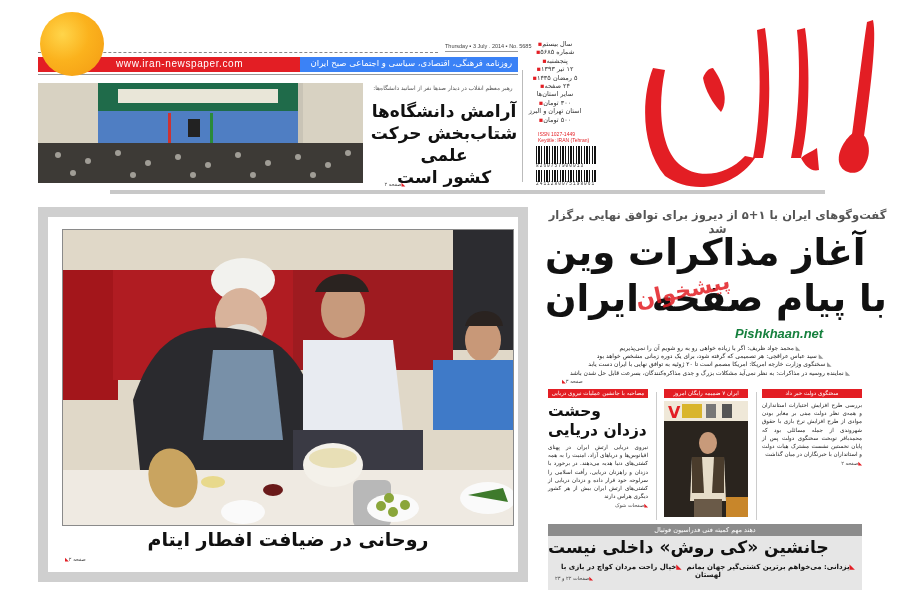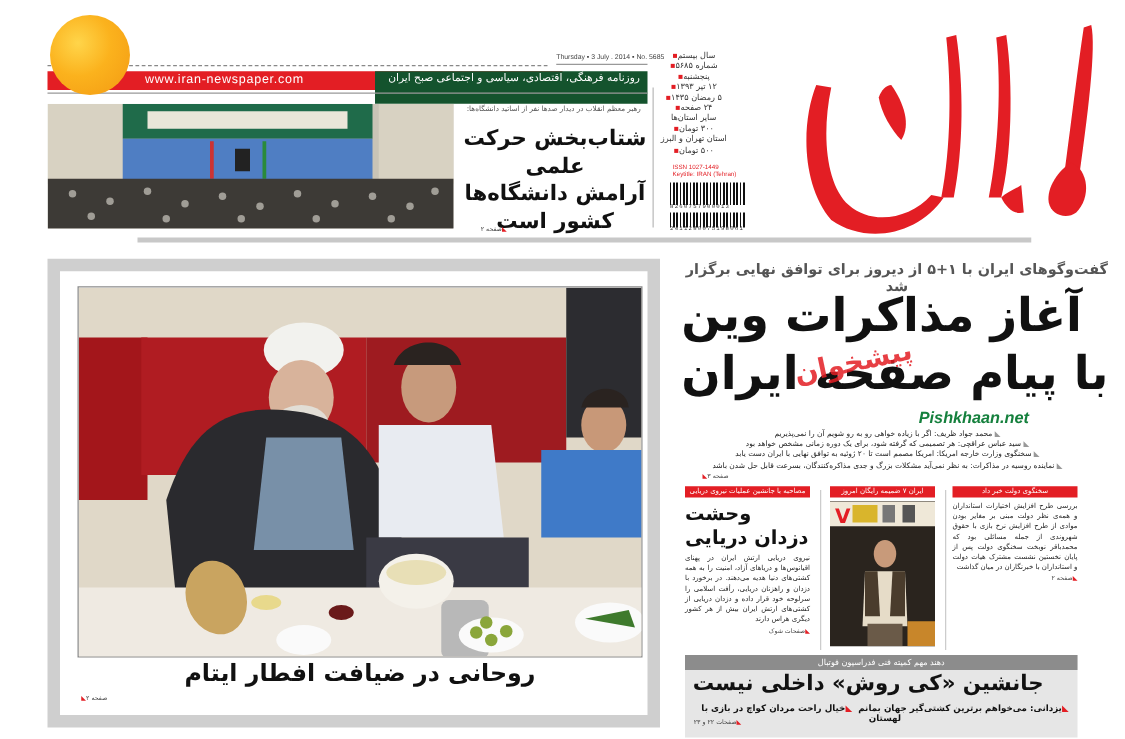--- a/index.html
+++ b/index.html
@@ -6,21 +6,21 @@
   body { width:900px; height:591px; background:#ffffff; position:relative; overflow:hidden; font-family:"DejaVu Sans", sans-serif; color:#111; }
   .abs { position:absolute; }
   .rtl { direction:rtl; text-align:center; }
 
   
   .sun { left:40px; top:12px; width:64px; height:64px; border-radius:50%;
          background: radial-gradient(circle at 35% 35%, #ffd54a 0%, #fbb21d 45%, #f39a12 100%); z-index:2; }
   .dash-line { left:38px; top:52px; width:400px; height:0; border-top:1px dashed #888; }
   .red-band { left:38px; top:57px; width:412px; height:15px; background:#e31e24; }
   .red-band .url { position:absolute; left:78px; top:1px; color:#fff; font-size:10px; letter-spacing:0.6px; font-family:"Liberation Sans", sans-serif; }
-  .red-band2 { left:300px; top:57px; width:218px; height:26px; background:#14532d; }
+  .red-band2 { left:300px; top:57px; width:218px; height:15px; background:#3b82f6; }
   .red-band2 span { position:absolute; right:6px; top:1px; color:#fff; font-size:8.5px; font-family:"DejaVu Sans", sans-serif; }
   .gray-rule1 { left:38px; top:74px; width:480px; height:1px; background:#999; }
   .dateline { left:445px; top:43px; width:73px; font-size:5.5px; color:#444; font-family:"Liberation Sans", sans-serif; white-space:nowrap; }
   .dateline-rule { left:445px; top:51px; width:73px; height:1px; background:#999; }
 
   .info-col { left:520px; top:40px; width:70px; font-size:6.5px; color:#333; line-height:8.4px; }
   .info-col .sq { color:#e31e24; }
   .info-sep { left:522px; top:70px; width:1px; height:112px; background:#bbb; }
   .issn { left:538px; top:131px; width:60px; font-size:5px; color:#e31e24; line-height:6px; font-family:"Liberation Sans", sans-serif; }
   .barcode { left:536px; height:18px; width:60px;
@@ -61,21 +61,21 @@
   .col3 { left:762px; top:389px; width:100px; }
   .colsep { width:1px; background:#ccc; top:392px; height:128px; }
   .col-head { text-align:left; direction:rtl; font-weight:bold; font-size:15.5px; line-height:19px; color:#111; margin-top:4px; }
   .col-body { direction:rtl; text-align:justify; font-size:5.6px; line-height:8.2px; color:#222; margin-top:3px; }
   .ref { font-size:5px; color:#444; direction:rtl; margin-top:2px; }
   .mag { margin-top:3px; width:84px; height:116px; background:#2a241e; position:relative; overflow:hidden; }
 
   
   .sports { left:548px; top:524px; width:314px; height:66px; background:#e6e6e6; }
   .sports-tag { left:548px; top:524px; width:314px; height:12px; background:#8c8c8c; color:#fff; font-size:6.5px; text-align:center; line-height:12px; direction:rtl; }
-  .sports-head { left:548px; top:537px; width:293px; text-align:center; direction:rtl; font-weight:bold; font-size:17px; color:#111; }
+  .sports-head { left:548px; top:537px; width:293px; text-align:left; direction:rtl; font-weight:bold; font-size:17px; color:#111; }
   .sports-sub { left:560px; top:563px; width:296px; text-align:center; direction:rtl; font-weight:bold; font-size:7px; color:#111; }
   .sports-sub b { color:#e31e24; }
   .sports-ref { left:555px; top:575px; font-size:5px; color:#444; }
 </style>
 </head>
 <body>
 
 <div class="abs sun"></div>
 <div class="abs dash-line"></div>
 <div class="abs red-band">
@@ -153,22 +153,22 @@
         <circle cx="35" cy="90" r="3"></circle>
       <circle cx="95" cy="92" r="3"></circle>
         <circle cx="155" cy="92" r="3"></circle>
         <circle cx="215" cy="92" r="3"></circle>
         <circle cx="275" cy="92" r="3"></circle>
     </g>
   </svg>
 </div>
 <div class="abs top-kicker rtl">رهبر معظم انقلاب در دیدار صدها نفر از اساتید دانشگاه‌ها:</div>
 <div class="abs top-head rtl">
+  <div>آرامش دانشگاه‌ها</div>
   <div>شتاب‌بخش حرکت علمی</div>
-  <div>آرامش دانشگاه‌ها</div>
   <div>کشور است</div>
 </div>
 <div class="abs top-ref rtl"><b>◣</b><span>صفحه ۲</span></div>
 
 <div class="abs main-frame"></div>
 <div class="abs main-inner"></div>
 <div class="abs main-photo">
   <svg width="452" height="297" viewBox="0 0 452 297">
     <rect width="452" height="297" fill="#e0d8c8"></rect>
     <rect x="0" y="40" width="55" height="130" fill="#a3161b"></rect>

